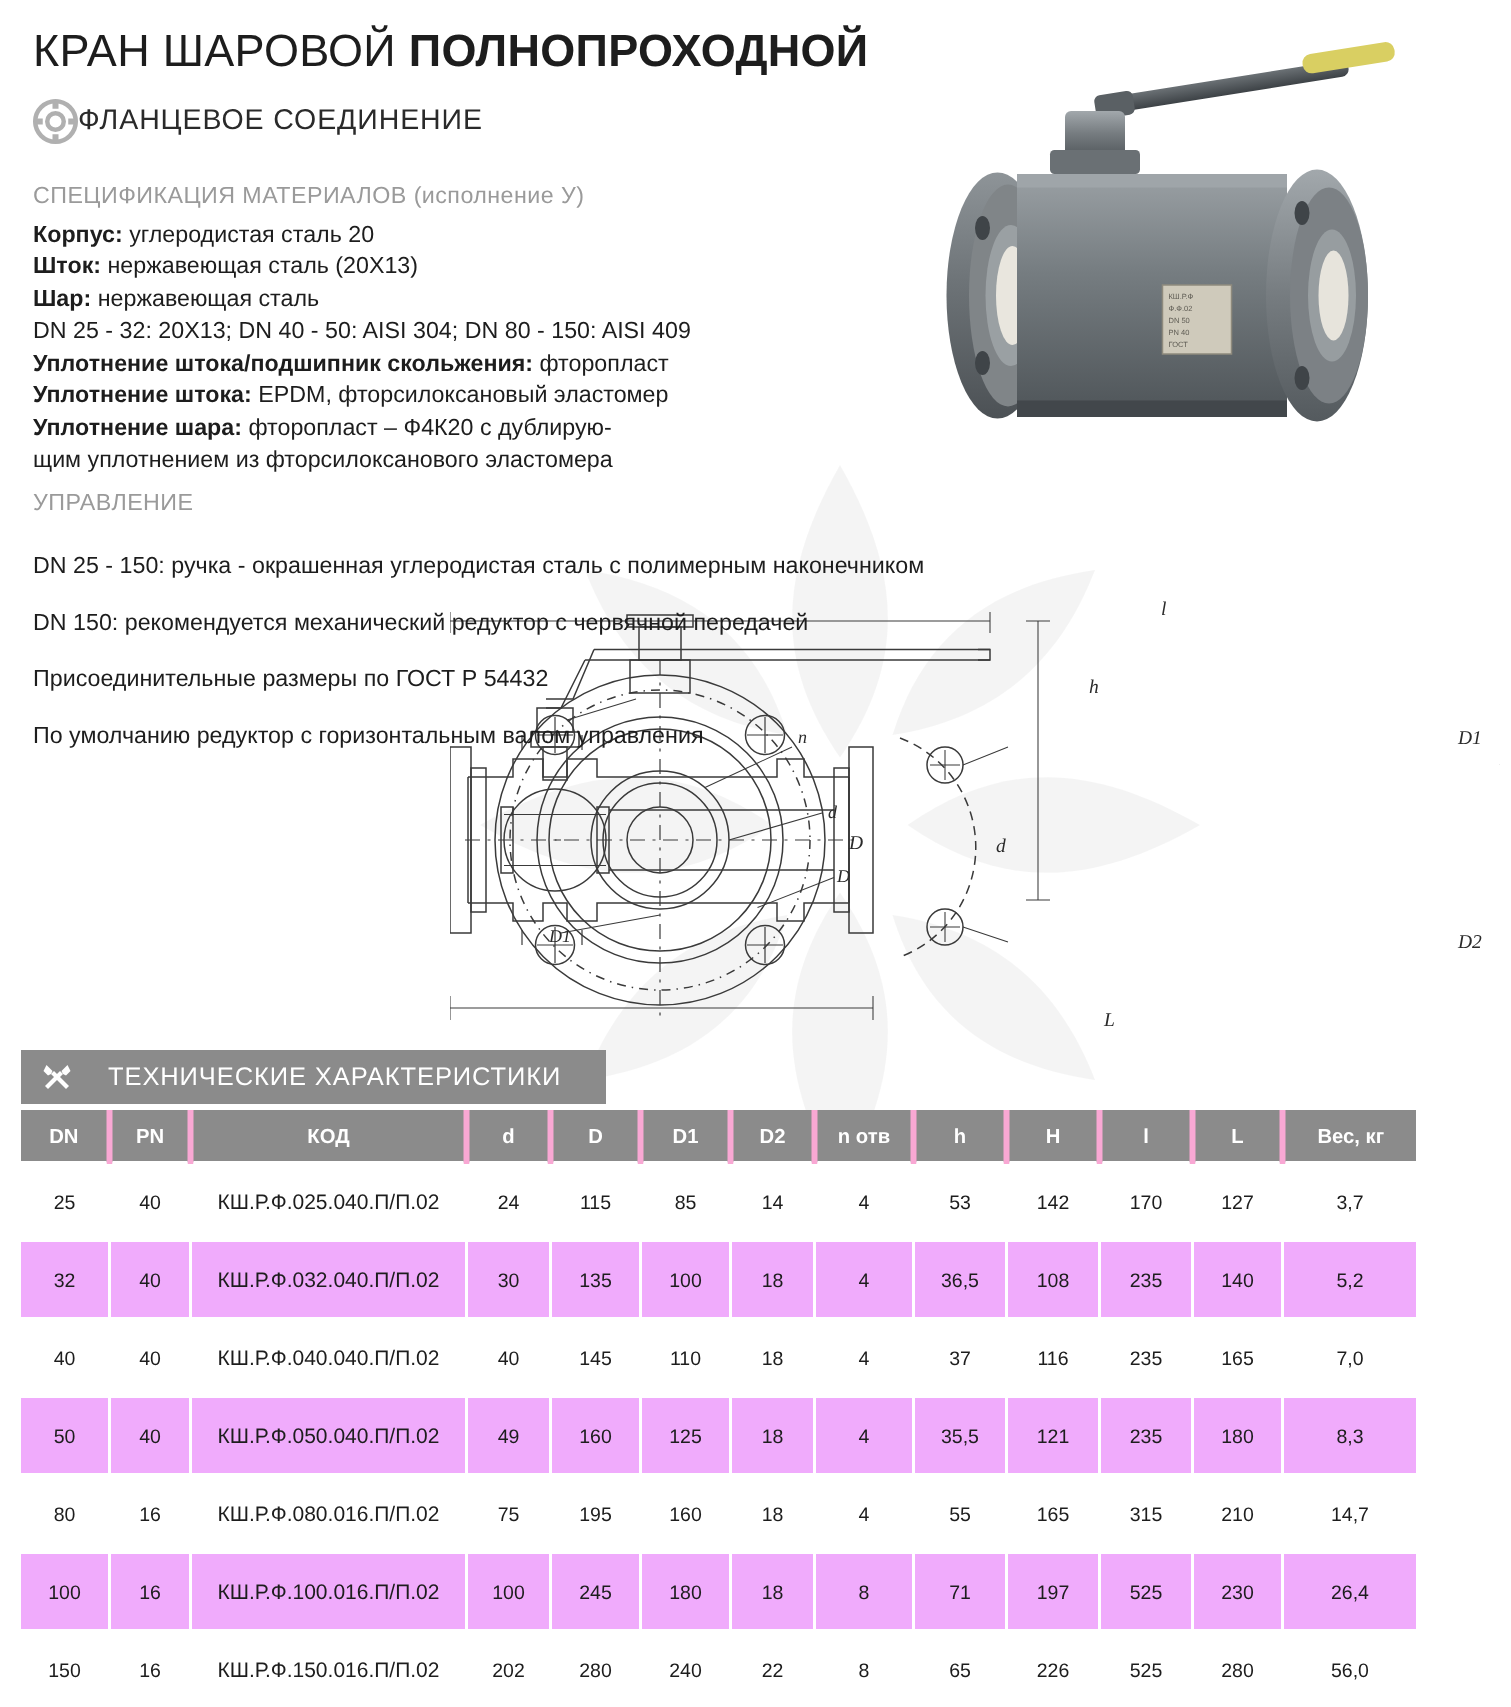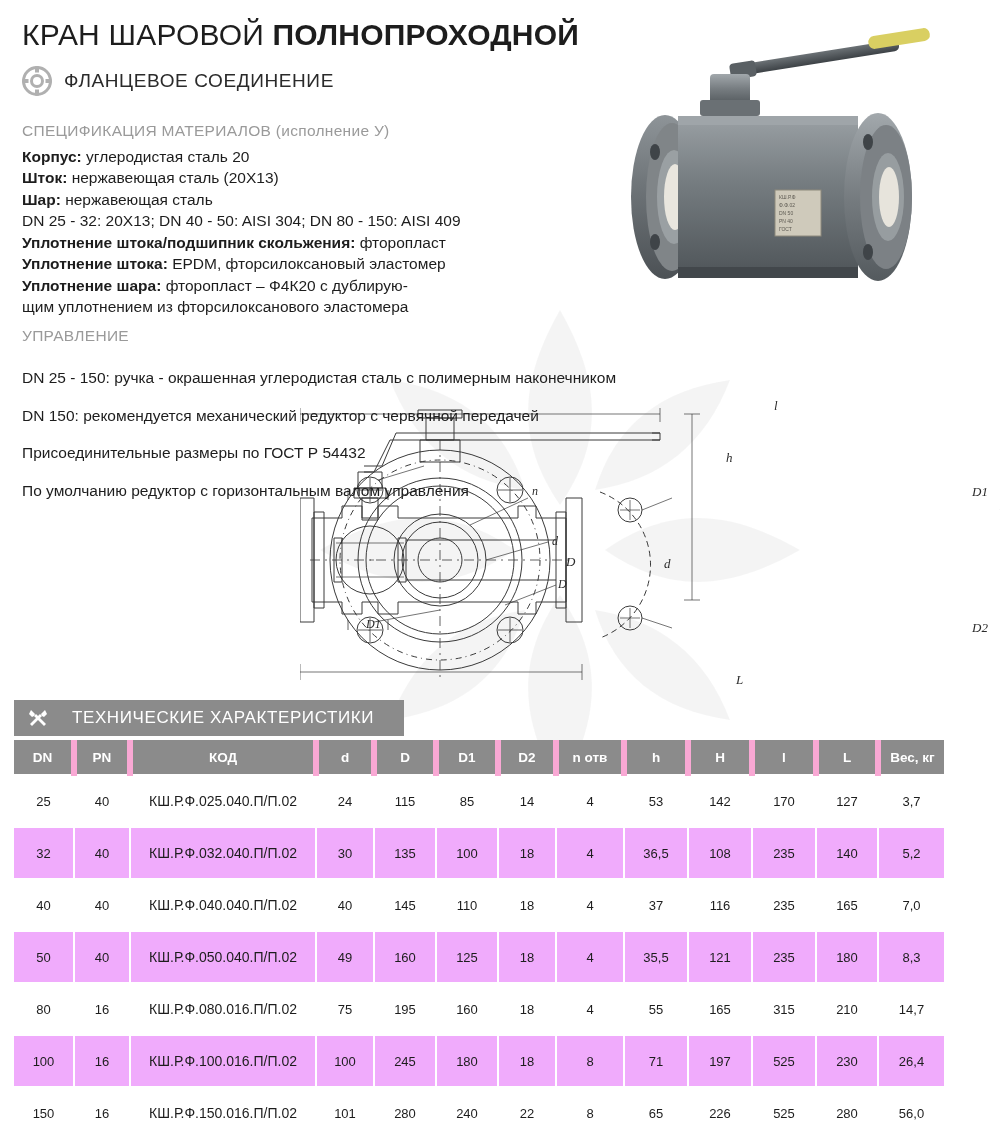--- a/index.html
+++ b/index.html
@@ -54,21 +54,20 @@
   }
   .title .light { font-weight: normal; }
   .title .bold  { font-weight: bold; }
 
   .subtitle-row {
     position: absolute;
     left: 22px;
     top: 66px;
     display: flex;
     align-items: center;
-    gap: 12px;
     z-index: 3;
   }
   .flange-icon { width: 30px; height: 30px; display: block; }
   .subtitle {
     font-size: 19px;
     letter-spacing: 0.6px;
     color: #2a2a2a;
   }
 
   
@@ -151,21 +150,21 @@
     border-collapse: collapse;
     font-size: 13px;
     z-index: 3;
   }
   table.specs th {
     background: #8b8b8b;
     color: #ffffff;
     font-weight: bold;
     font-size: 13.5px;
     height: 34px;
-    border-right: 6px solid #f9a8d4;
+    border-right: 4px solid #f9a8d4;
     border-bottom: 2px solid #ffffff;
     text-align: center;
     padding: 0;
   }
   table.specs th:last-child { border-right: none; }
   table.specs td {
     height: 50px;
     text-align: center;
     font-size: 13px;
     color: #1d1d1d;
@@ -525,21 +524,21 @@
       <td>71</td>
       <td>197</td>
       <td>525</td>
       <td>230</td>
       <td>26,4</td>
     </tr>
     <tr class="odd">
       <td>150</td>
       <td>16</td>
       <td class="code">КШ.Р.Ф.150.016.П/П.02</td>
-      <td>101</td>
+      <td>202</td>
       <td>280</td>
       <td>240</td>
       <td>22</td>
       <td>8</td>
       <td>65</td>
       <td>226</td>
       <td>525</td>
       <td>280</td>
       <td>56,0</td>
     </tr>

